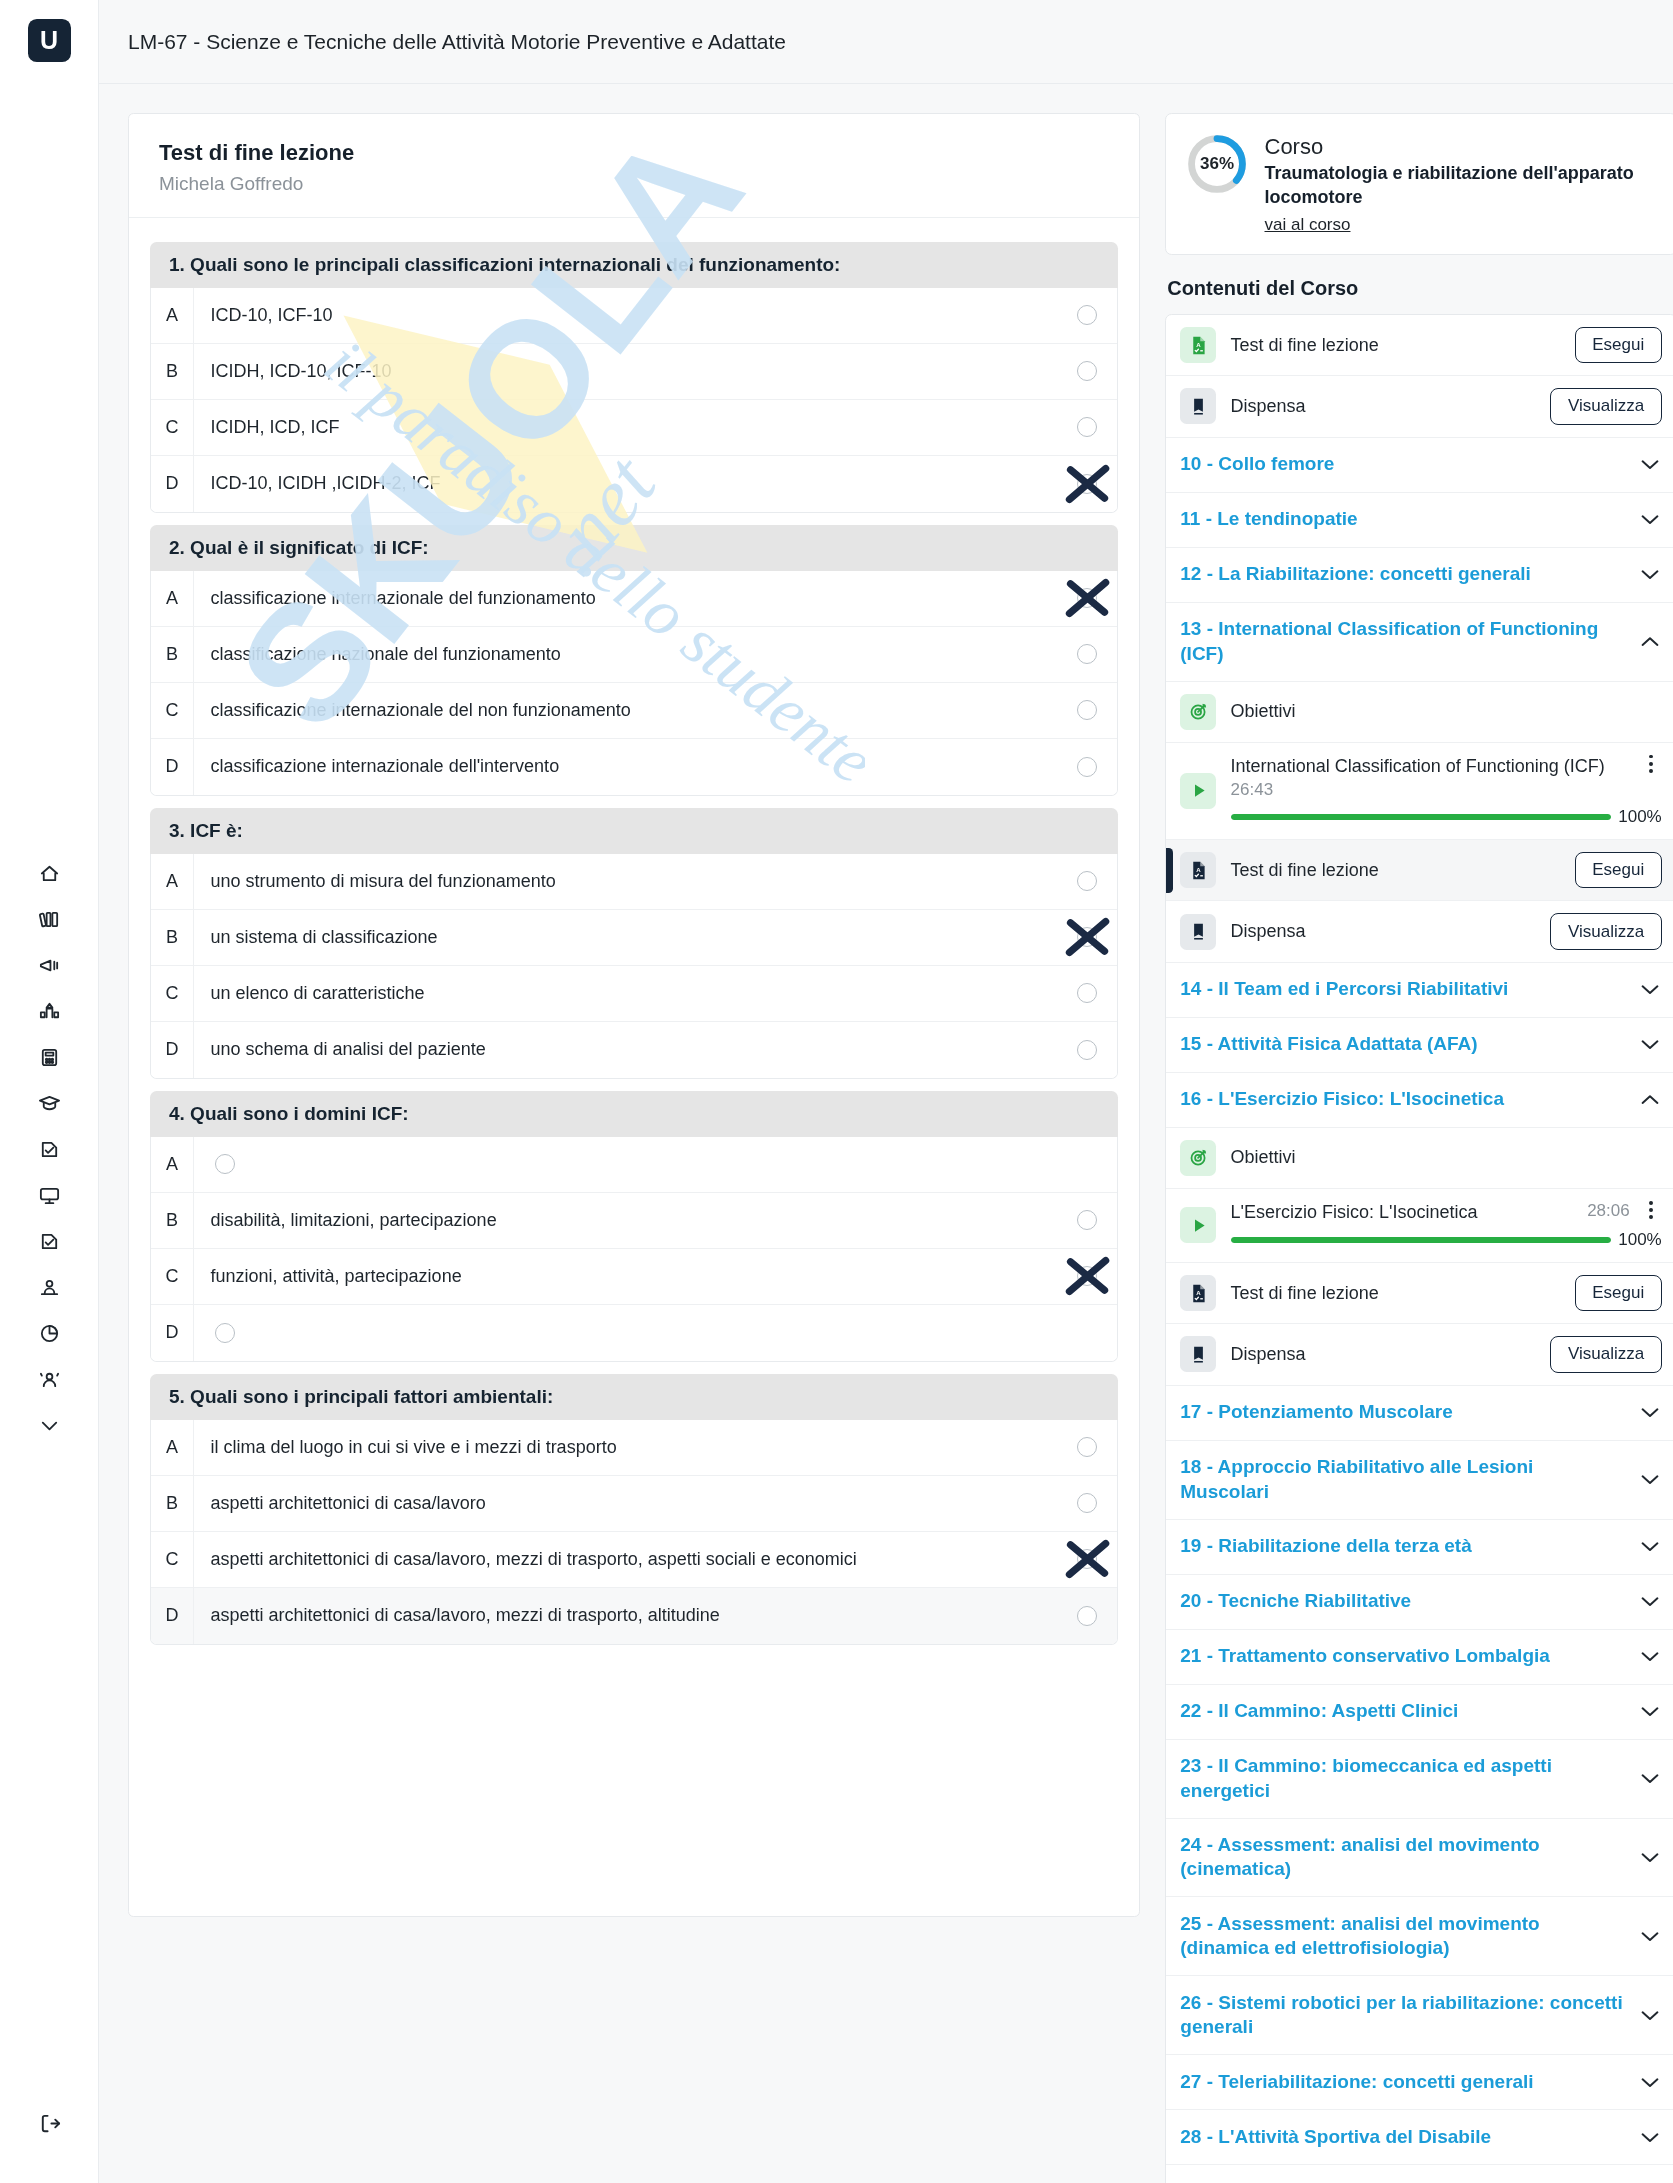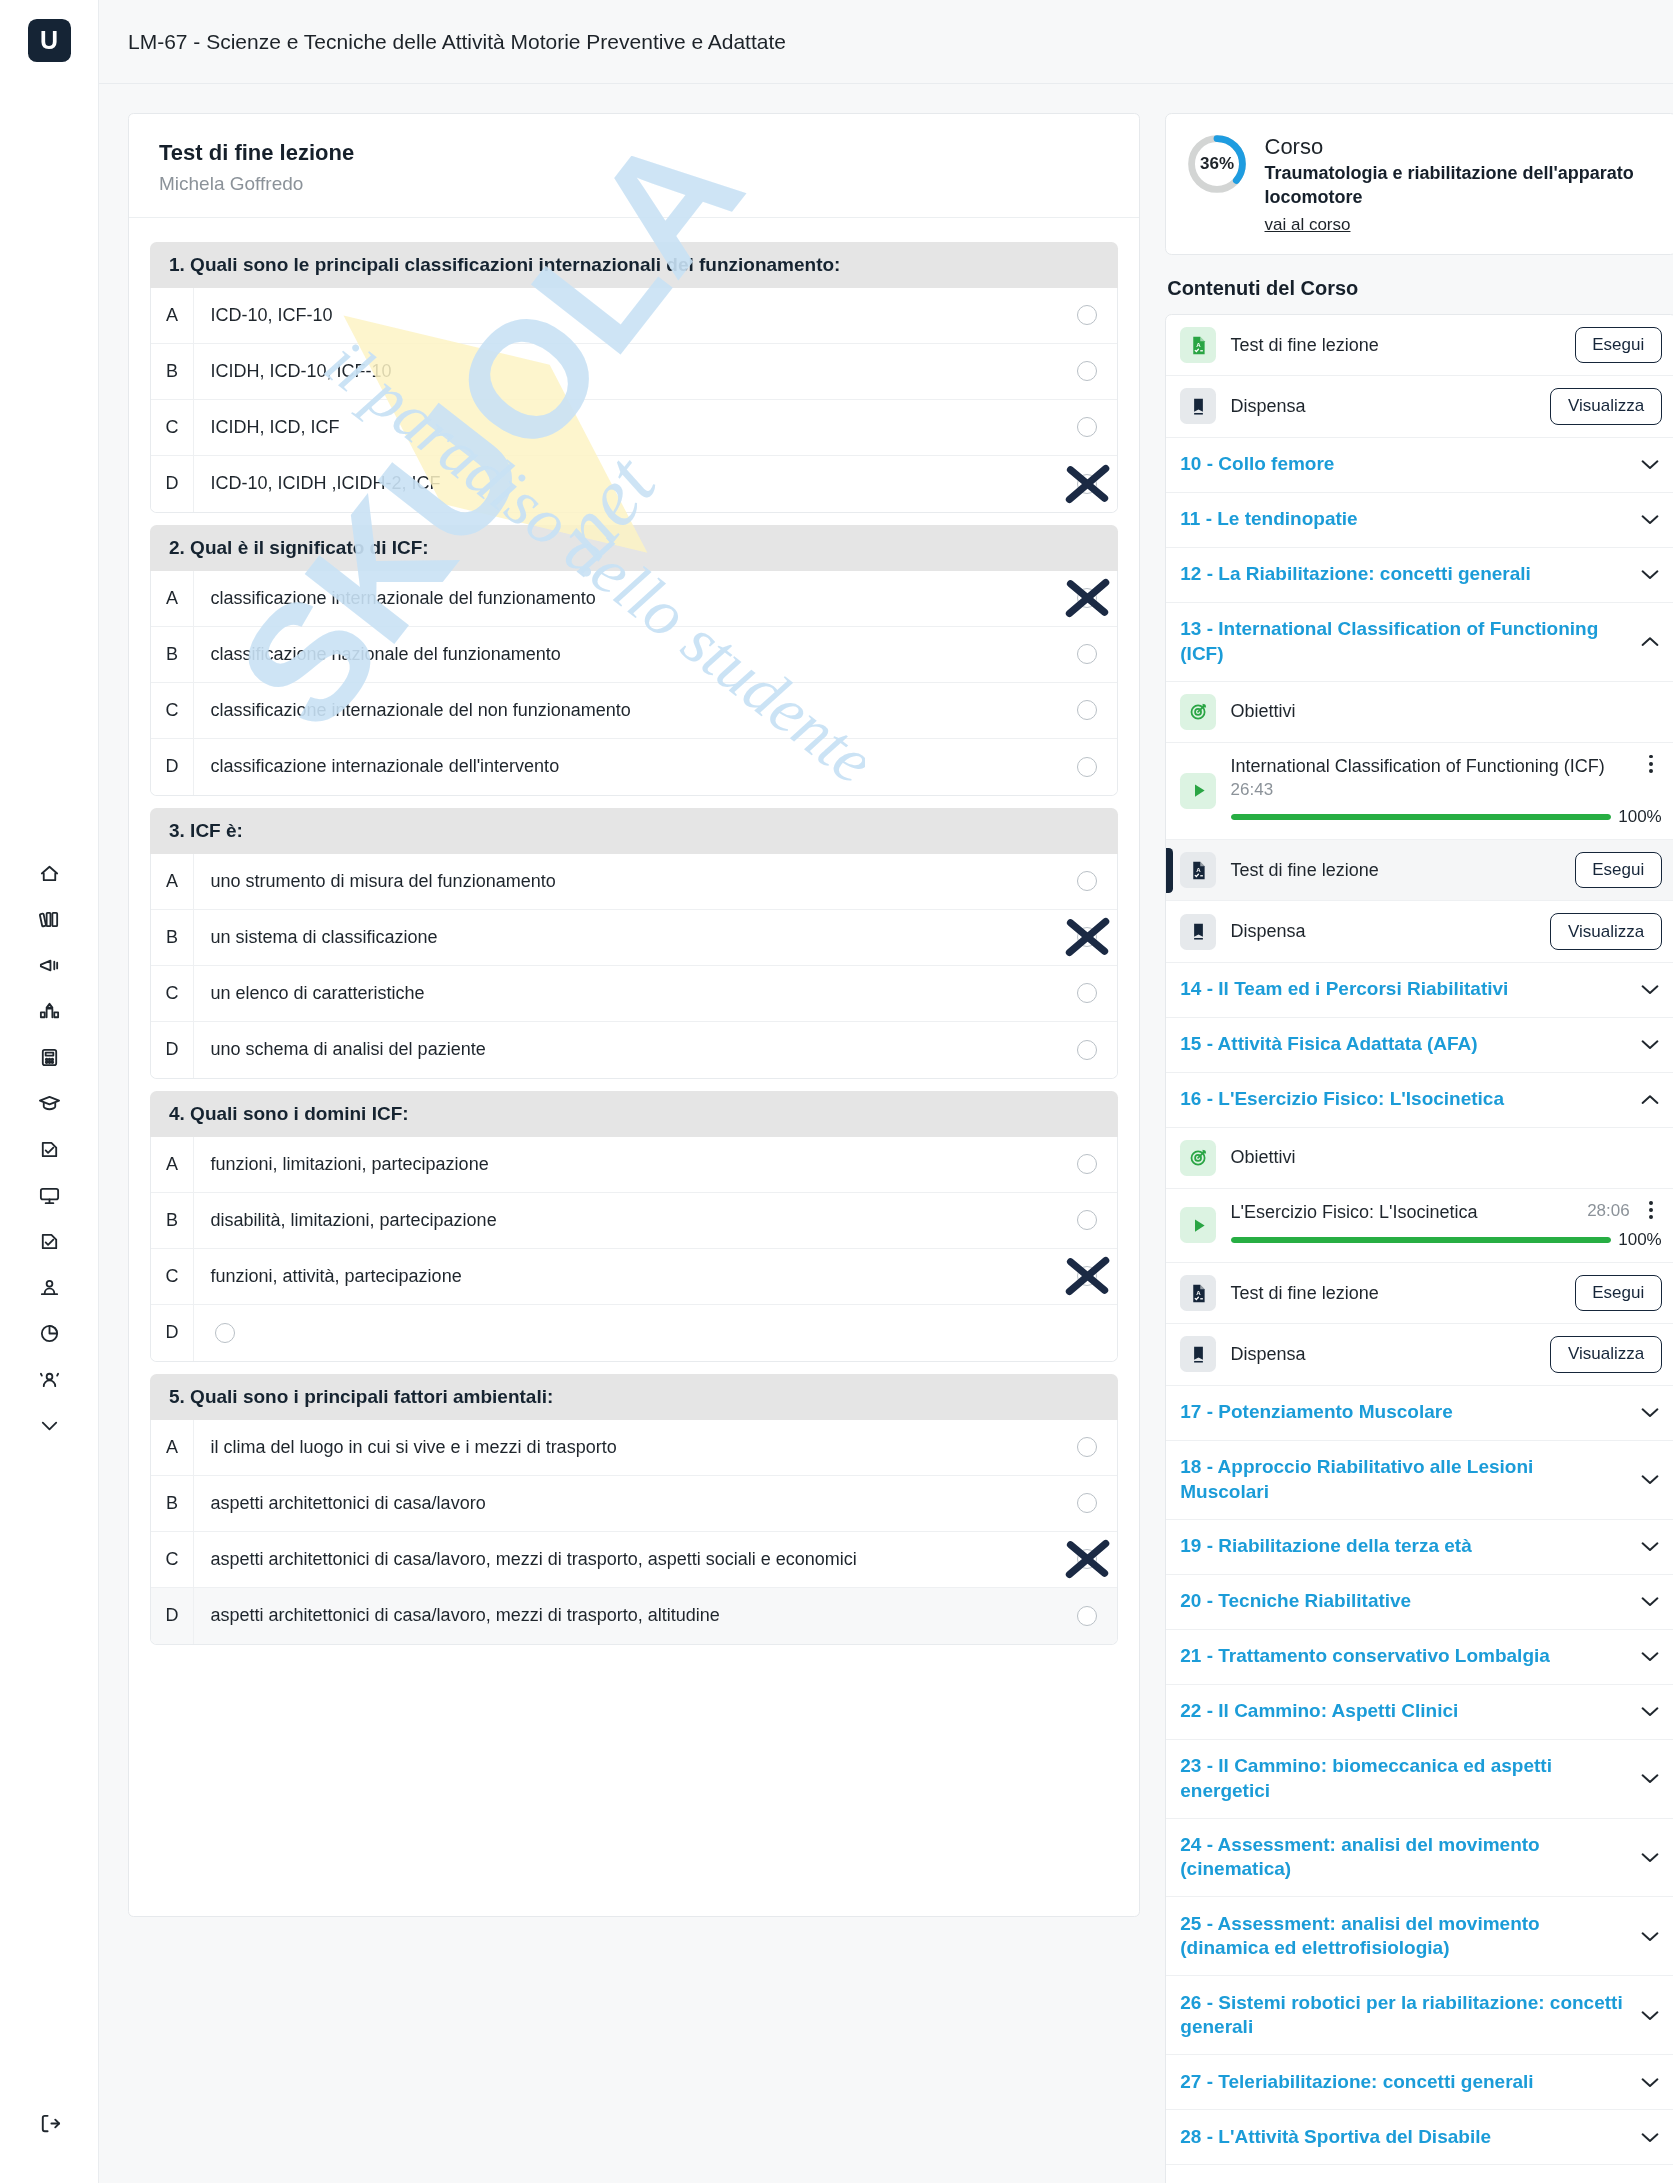--- a/index.html
+++ b/index.html
@@ -397,21 +397,20 @@
                     <span class="radio-circle"></span>
                   </div>
                 </div>
               </div>
             </div>
             <div class="qblock">
               <div class="qhead">4. Quali sono i domini ICF:</div>
               <div class="answers">
                 <div class="arow">
                   <div class="aletter">A</div>
-                  <div class="atext">funzioni, limitazioni, partecipazione</div>
                   <div class="aradio">
                     <span class="radio-circle"></span>
                   </div>
                 </div>
                 <div class="arow">
                   <div class="aletter">B</div>
                   <div class="atext">disabilità, limitazioni, partecipazione</div>
                   <div class="aradio">
                     <span class="radio-circle"></span>
                   </div>

